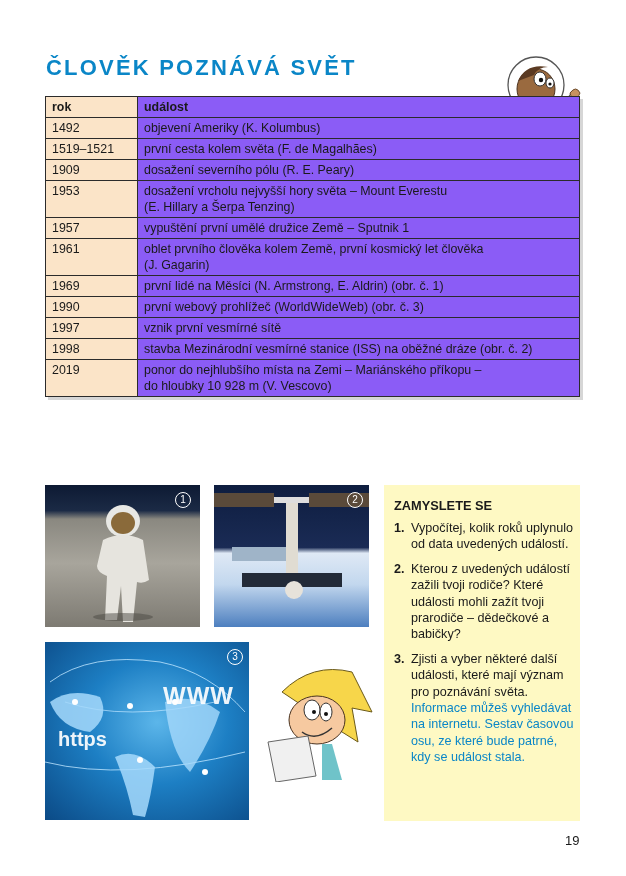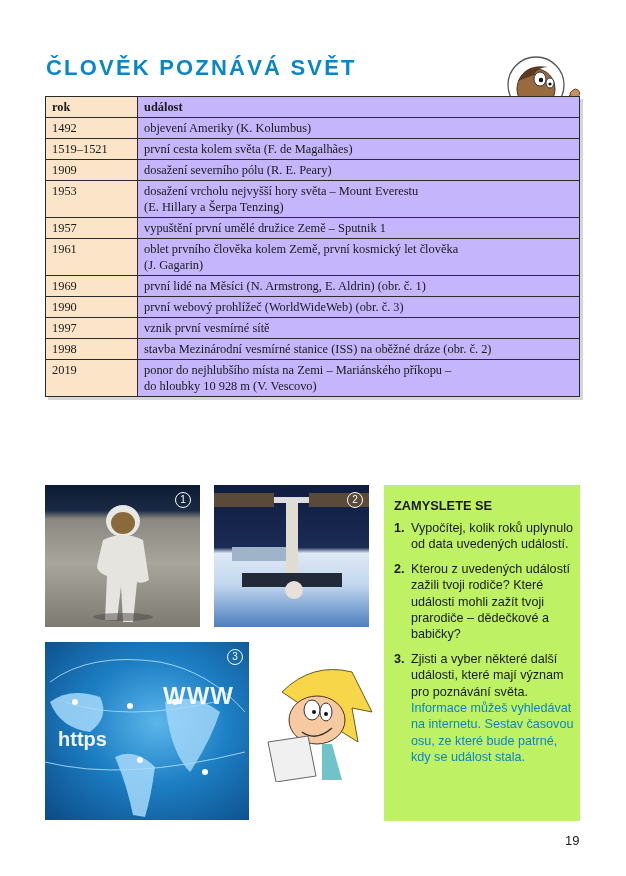--- a/index.html
+++ b/index.html
@@ -1,26 +1,26 @@
 <!DOCTYPE html>
 <html><head>
 <meta charset="utf-8">
 <style>
   html, body { margin:0; padding:0; background:#fff; }
   body { width:626px; height:876px; position:relative; overflow:hidden; font-family:"Liberation Sans", sans-serif; color:#1a1a1a; }
   .title { position:absolute; left:46px; top:55px; font-size:22px; font-weight:bold; letter-spacing:2.2px; color:#0a86c7; margin:0; }
-  .table-wrap { position:absolute; left:45px; top:96px; width:535px; box-shadow:3px 3px 0 #d6d6d6;font-family:Liberation Serif, serif; }
+  .table-wrap { position:absolute; left:45px; top:96px; width:535px; box-shadow:3px 3px 0 #d6d6d6; }
   table { border-collapse:collapse; width:535px; font-size:12.4px; line-height:16px; }
   td, th { border:1px solid #2b2b2b; padding:2px 6px 2px 6px; vertical-align:top; text-align:left; }
   th { font-weight:bold; }
   td.year, th.year { background:#fbe4c8; width:79px; }
-  td.event, th.event { background:#c4b5fd; }
+  td.event, th.event { background:#8b5cf6; }
   .photo { position:absolute; overflow:hidden; }
   .badge { position:absolute; width:14px; height:14px; border:1.3px solid #fff; border-radius:50%; color:#fff; font-size:10px; line-height:14px; text-align:center; }
-  .box { position:absolute; left:384px; top:485px; width:196px; height:336px; background:#bef264; }
+  .box { position:absolute; left:384px; top:485px; width:196px; height:336px; background:#fef9c3; }
   .box h3 { margin:0; position:absolute; left:10px; top:13px; font-size:12.8px; font-weight:bold; color:#1a1a1a; }
   .box ol { list-style:none; margin:0; padding:0; position:absolute; left:10px; top:35px; width:180px; font-size:12.6px; line-height:16.4px; }
   .box li { position:relative; padding-left:17px; margin-bottom:8px; }
   .box li .num { position:absolute; left:0; top:0; font-weight:bold; }
   .box .blue { color:#0a86c7; display:block; }
   .pagenum { position:absolute; left:565px; top:833px; font-size:13px; }
 </style>
 </head>
 <body>
 

